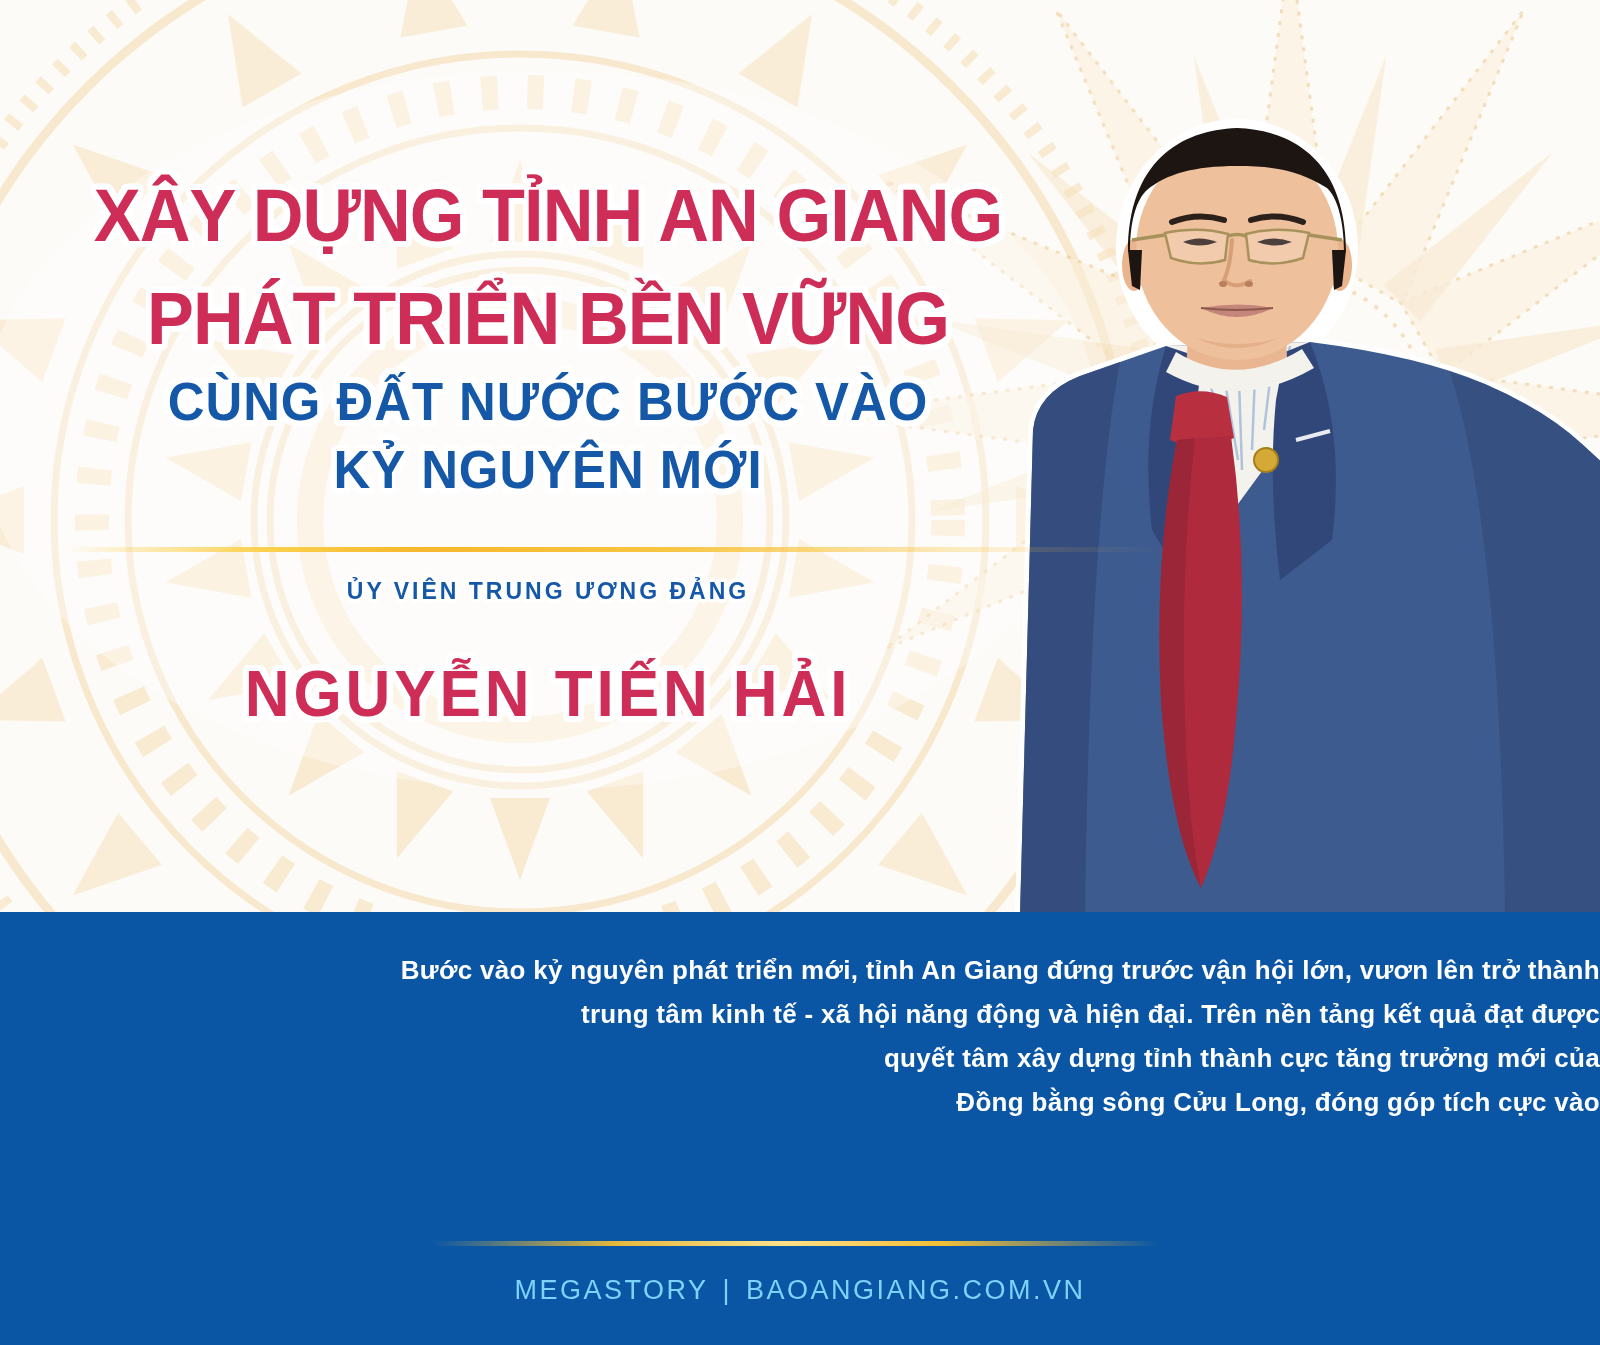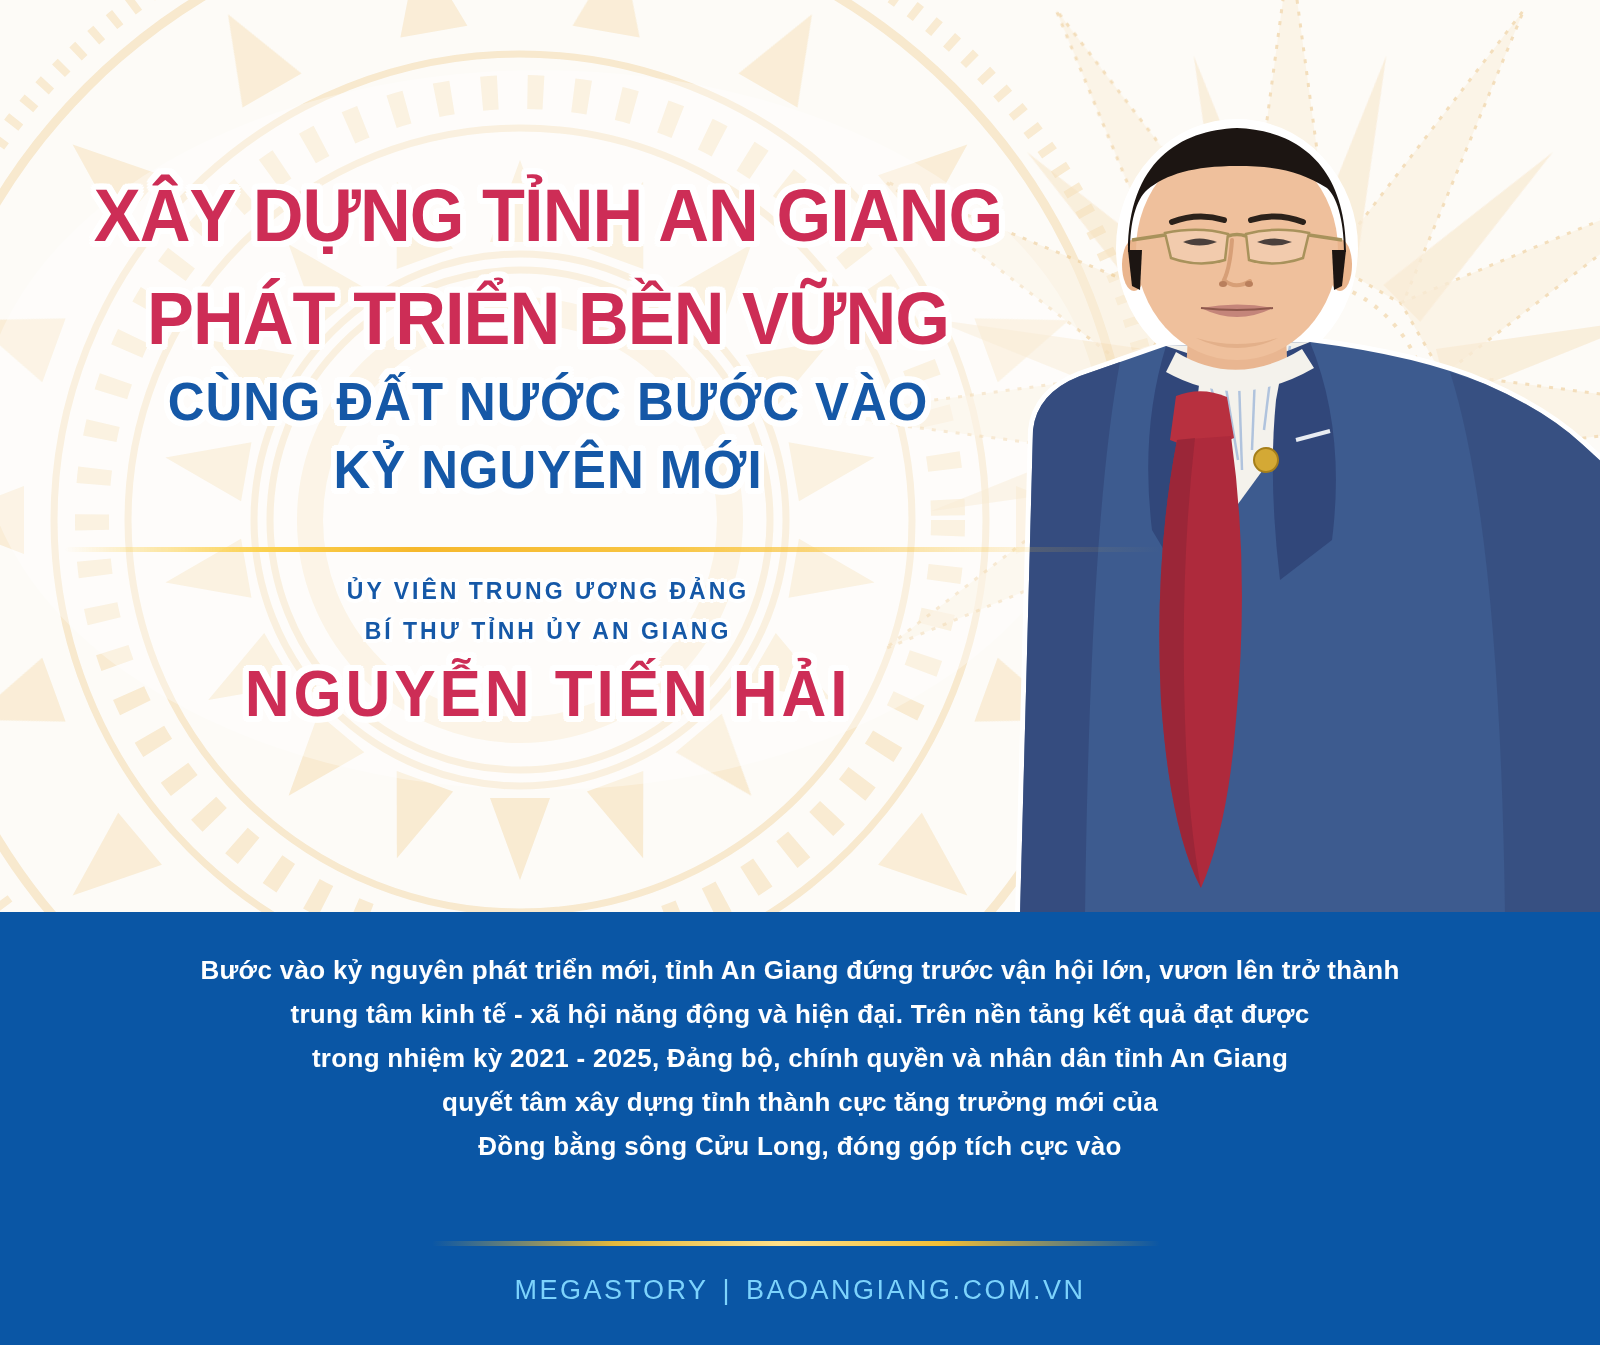--- a/index.html
+++ b/index.html
@@ -30,21 +30,21 @@
     letter-spacing:-1px;transform:scaleX(0.95);}
   .subtitle{top:360px;color:#1558A7;font-size:53px;line-height:68px;font-weight:bold;
     letter-spacing:1px;transform:scaleX(0.96);}
   .divider-top{top:539px;left:65px;width:965px;height:5px;border-radius:3px;
     background:linear-gradient(90deg,rgba(250,198,58,0) 0%,#FBD14F 18%,#F6B82C 32%,#F8C542 55%,rgba(250,198,58,0.15) 88%,rgba(250,198,58,0) 100%);}
   .role{top:563px;color:#1558A7;font-size:23px;line-height:40px;font-weight:bold;letter-spacing:3px;}
   .person-name{top:648px;color:#CD2D56;font-size:64px;line-height:76px;font-weight:bold;
     letter-spacing:4px;transform:scaleX(0.97);}
 
   .bottom{position:absolute;left:0;top:912px;width:1600px;height:433px;background:#0A56A5;}
-  .quote{position:absolute;top:36px;left:0;width:100%;text-align:center;color:#ffffff;
+  .quote{position:absolute;top:36px;left:0;width:100%;text-align:right;color:#ffffff;
     font-size:26px;line-height:44px;font-weight:bold;letter-spacing:0.3px;}
   .divider-bottom{position:absolute;top:329px;left:432px;width:728px;height:5px;border-radius:3px;
     background:linear-gradient(90deg,rgba(250,198,58,0) 0%,#E3B83C 25%,#FFE08A 48%,#F2BE35 70%,rgba(250,198,58,0) 100%);}
   .footer{position:absolute;top:360px;left:0;width:100%;text-align:center;color:#7dd3fc;
     font-size:27px;line-height:36px;letter-spacing:2.5px;}
   .footer .sep{margin:0 14px;}
 </style>
 </head>
 <body>
 
@@ -222,32 +222,30 @@
         <div>XÂY DỰNG TỈNH AN GIANG</div>
         <div>PHÁT TRIỂN BỀN VỮNG</div>
       </div>
       <div class="subtitle stroke-lg">
         <div>CÙNG ĐẤT NƯỚC BƯỚC VÀO</div>
         <div>KỶ NGUYÊN MỚI</div>
       </div>
       <div class="divider-top"></div>
       <div class="role stroke-sm">
         <div>ỦY VIÊN TRUNG ƯƠNG ĐẢNG</div>
-        <div>BÍ THƯ TỈNH ỦY AN GIANG</div>
       </div>
       <div class="person-name stroke-lg">NGUYỄN TIẾN HẢI</div>
     </div>
 
   </div>
 
   <div class="bottom">
     <div class="quote">
       <div>Bước vào kỷ nguyên phát triển mới, tỉnh An Giang đứng trước vận hội lớn, vươn lên trở thành</div>
       <div>trung tâm kinh tế - xã hội năng động và hiện đại. Trên nền tảng kết quả đạt được</div>
-      <div>trong nhiệm kỳ 2021 - 2025, Đảng bộ, chính quyền và nhân dân tỉnh An Giang</div>
       <div>quyết tâm xây dựng tỉnh thành cực tăng trưởng mới của</div>
       <div>Đồng bằng sông Cửu Long, đóng góp tích cực vào</div>
     </div>
     <div class="divider-bottom"></div>
     <div class="footer">
       <span>MEGASTORY</span><span class="sep">|</span><span>BAOANGIANG.COM.VN</span>
     </div>
   </div>
 
 </div>

